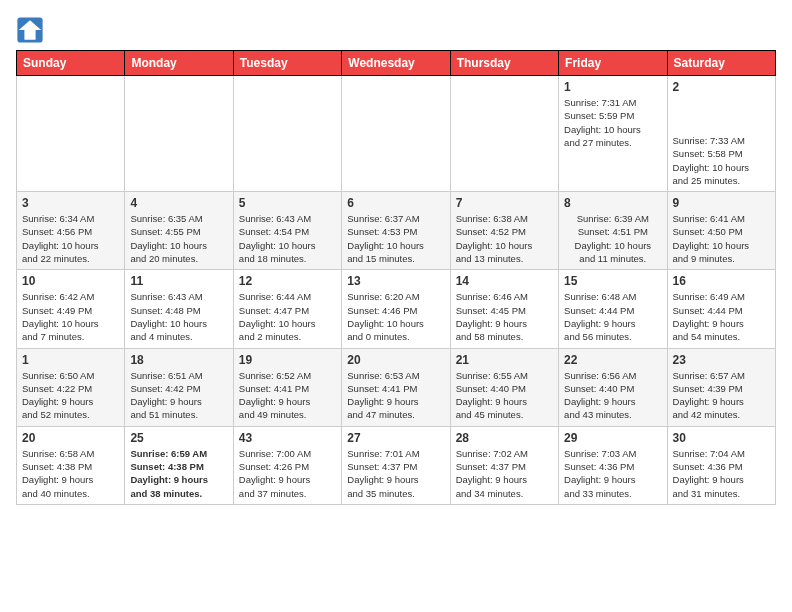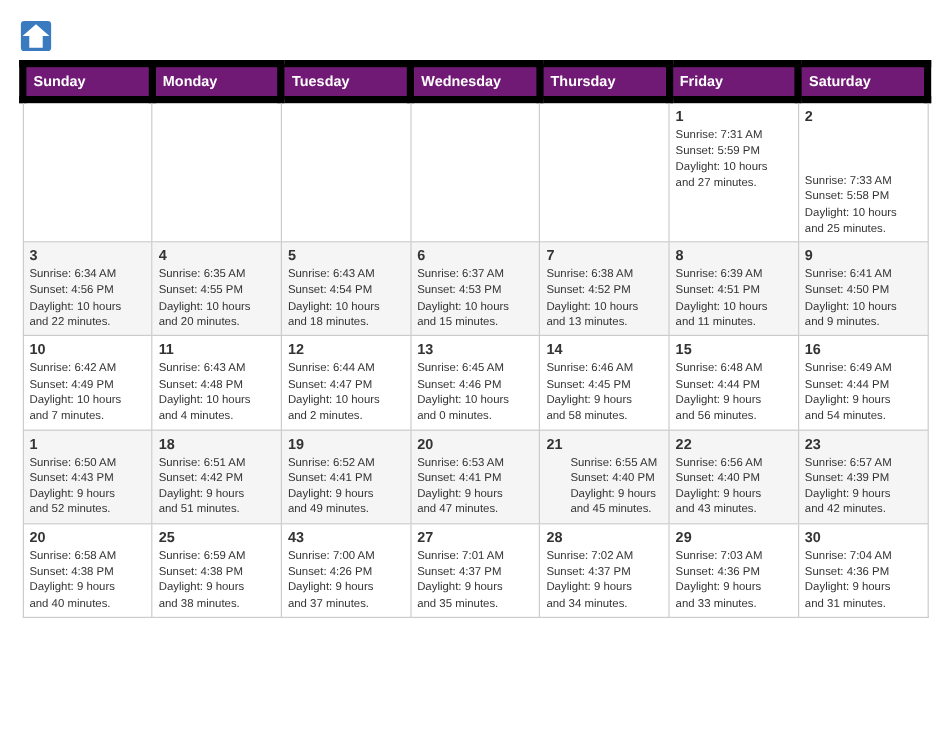--- a/index.html
+++ b/index.html
@@ -45,27 +45,27 @@
     .location-title {
       font-size: 14px;
       color: #555;
     }
     .calendar {
       width: 100%;
       border-collapse: collapse;
       margin-top: 6px;
     }
     .calendar th {
-      background: #701a75;
+      background: #ef4444;
       color: #fff;
       font-size: 12px;
       font-weight: bold;
       text-align: left;
       padding: 5px 6px;
-      border: 6px solid #000000;
+      border: 1px solid #000000;
     }
     .calendar td {
       vertical-align: top;
       border: 1px solid #ccc;
       padding: 4px 5px;
       font-size: 10px;
       color: #333;
       width: calc(100% / 7);
       min-height: 80px;
       background: #fff;
@@ -176,21 +176,21 @@
         </td>
         <td>
           <span class="day-num">7</span>
           <div class="day-info" style="white-space: pre-line;">Sunrise: 6:38 AM
 Sunset: 4:52 PM
 Daylight: 10 hours
 and 13 minutes.</div>
         </td>
         <td>
           <span class="day-num">8</span>
-          <div class="day-info" style="white-space: pre-line;">Sunrise: 6:39 AM
+          <div class="day-info" style="white-space: pre-line; text-align: center;">Sunrise: 6:39 AM
 Sunset: 4:51 PM
 Daylight: 10 hours
 and 11 minutes.</div>
         </td>
         <td>
           <span class="day-num">9</span>
           <div class="day-info" style="white-space: pre-line;">Sunrise: 6:41 AM
 Sunset: 4:50 PM
 Daylight: 10 hours
 and 9 minutes.</div>
@@ -213,21 +213,21 @@
         </td>
         <td>
           <span class="day-num">12</span>
           <div class="day-info" style="white-space: pre-line;">Sunrise: 6:44 AM
 Sunset: 4:47 PM
 Daylight: 10 hours
 and 2 minutes.</div>
         </td>
         <td>
           <span class="day-num">13</span>
-          <div class="day-info" style="white-space: pre-line;">Sunrise: 6:45 AM
+          <div class="day-info" style="white-space: pre-line;">Sunrise: 6:20 AM
 Sunset: 4:46 PM
 Daylight: 10 hours
 and 0 minutes.</div>
         </td>
         <td>
           <span class="day-num">14</span>
           <div class="day-info" style="white-space: pre-line;">Sunrise: 6:46 AM
 Sunset: 4:45 PM
 Daylight: 9 hours
 and 58 minutes.</div>
@@ -244,21 +244,21 @@
           <div class="day-info" style="white-space: pre-line;">Sunrise: 6:49 AM
 Sunset: 4:44 PM
 Daylight: 9 hours
 and 54 minutes.</div>
         </td>
       </tr>
       <tr>
         <td>
           <span class="day-num">1</span>
           <div class="day-info" style="white-space: pre-line;">Sunrise: 6:50 AM
-Sunset: 4:43 PM
+Sunset: 4:22 PM
 Daylight: 9 hours
 and 52 minutes.</div>
         </td>
         <td>
           <span class="day-num">18</span>
           <div class="day-info" style="white-space: pre-line;">Sunrise: 6:51 AM
 Sunset: 4:42 PM
 Daylight: 9 hours
 and 51 minutes.</div>
         </td>
@@ -271,21 +271,21 @@
         </td>
         <td>
           <span class="day-num">20</span>
           <div class="day-info" style="white-space: pre-line;">Sunrise: 6:53 AM
 Sunset: 4:41 PM
 Daylight: 9 hours
 and 47 minutes.</div>
         </td>
         <td>
           <span class="day-num">21</span>
-          <div class="day-info" style="white-space: pre-line; margin-left: 20px;">Sunrise: 6:55 AM
+          <div class="day-info" style="white-space: pre-line;">Sunrise: 6:55 AM
 Sunset: 4:40 PM
 Daylight: 9 hours
 and 45 minutes.</div>
         </td>
         <td>
           <span class="day-num">22</span>
           <div class="day-info" style="white-space: pre-line;">Sunrise: 6:56 AM
 Sunset: 4:40 PM
 Daylight: 9 hours
 and 43 minutes.</div>
@@ -301,21 +301,21 @@
       <tr>
         <td>
           <span class="day-num">20</span>
           <div class="day-info" style="white-space: pre-line;">Sunrise: 6:58 AM
 Sunset: 4:38 PM
 Daylight: 9 hours
 and 40 minutes.</div>
         </td>
         <td>
           <span class="day-num">25</span>
-          <div class="day-info" style="white-space: pre-line;">Sunrise: 6:59 AM
+          <div class="day-info" style="white-space: pre-line; font-weight: bold;">Sunrise: 6:59 AM
 Sunset: 4:38 PM
 Daylight: 9 hours
 and 38 minutes.</div>
         </td>
         <td>
           <span class="day-num">43</span>
           <div class="day-info" style="white-space: pre-line;">Sunrise: 7:00 AM
 Sunset: 4:26 PM
 Daylight: 9 hours
 and 37 minutes.</div>

